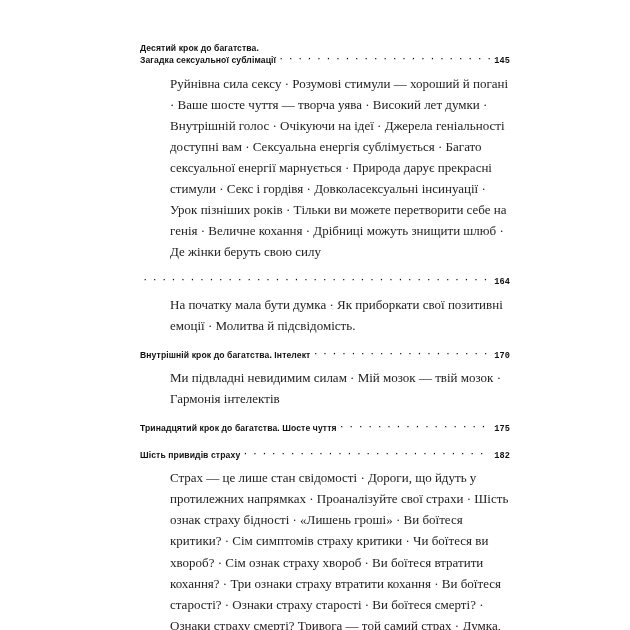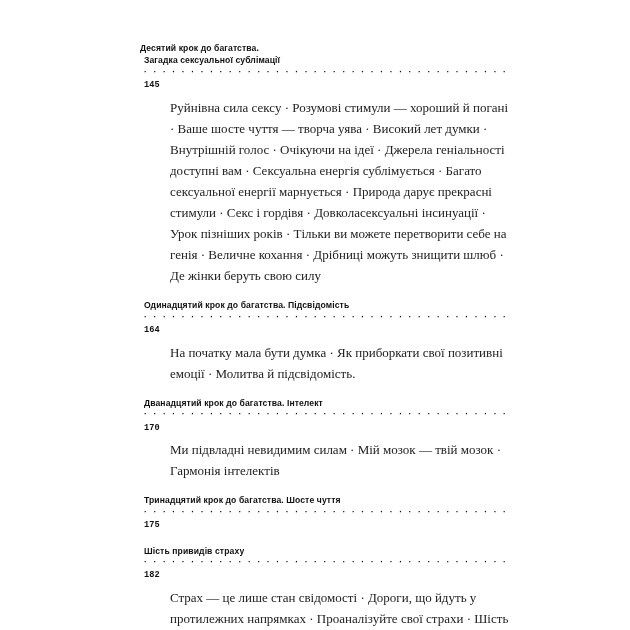--- a/index.html
+++ b/index.html
@@ -32,21 +32,20 @@
     font-weight: bold;
     font-size: 8.6px;
     line-height: 1.45;
     color: #111111;
     letter-spacing: 0.1px;
   }
   .head-line {
     display: flex;
     align-items: baseline;
     width: 100%;
-    flex-direction: column;
   }
   .head-title {
     white-space: nowrap;
   }
   .dots {
     flex: 1 1 auto;
     overflow: hidden;
     white-space: nowrap;
     margin: 0 4px;
     color: #111111;
@@ -87,32 +86,31 @@
           <span class="dots">· · · · · · · · · · · · · · · · · · · · · · · · · · · · · · · · · · · · · · ·</span>
           <span class="page-num">145</span>
         </div>
       </div>
       <div class="sub-list">Руйнівна сила сексу · Розумові стимули — хороший й погані · Ваше шосте чуття — творча уява · Високий лет думки · Внутрішній голос · Очікуючи на ідеї · Джерела геніальності доступні вам · Сексуальна енергія сублімується · Багато сексуальної енергії марнується · Природа дарує прекрасні стимули · Секс і гордівя · Довколасексуальні інсинуації · Урок пізніших років · Тільки ви можете перетворити себе на генія · Величне кохання · Дрібниці можуть знищити шлюб · Де жінки беруть свою силу</div>
     </div>
 
     <div class="entry">
       <div class="entry-head">
         <div class="head-line">
-          <span class="head-title">Одинадцятий крок до багатства. Підсвідомість</span>
           <span class="dots">· · · · · · · · · · · · · · · · · · · · · · · · · · · · · · · · · · · · · · ·</span>
           <span class="page-num">164</span>
         </div>
       </div>
       <div class="sub-list">На початку мала бути думка · Як приборкати свої позитивні емоції · Молитва й підсвідомість.</div>
     </div>
 
     <div class="entry">
       <div class="entry-head">
         <div class="head-line">
-          <span class="head-title">Дванадцятий крок до багатства. Інтелект</span>
+          <span class="head-title">Внутрішній крок до багатства. Інтелект</span>
           <span class="dots">· · · · · · · · · · · · · · · · · · · · · · · · · · · · · · · · · · · · · · ·</span>
           <span class="page-num">170</span>
         </div>
       </div>
       <div class="sub-list">Ми підвладні невидимим силам · Мій мозок — твій мозок · Гармонія інтелектів</div>
     </div>
 
     <div class="entry">
       <div class="entry-head">
         <div class="head-line">

